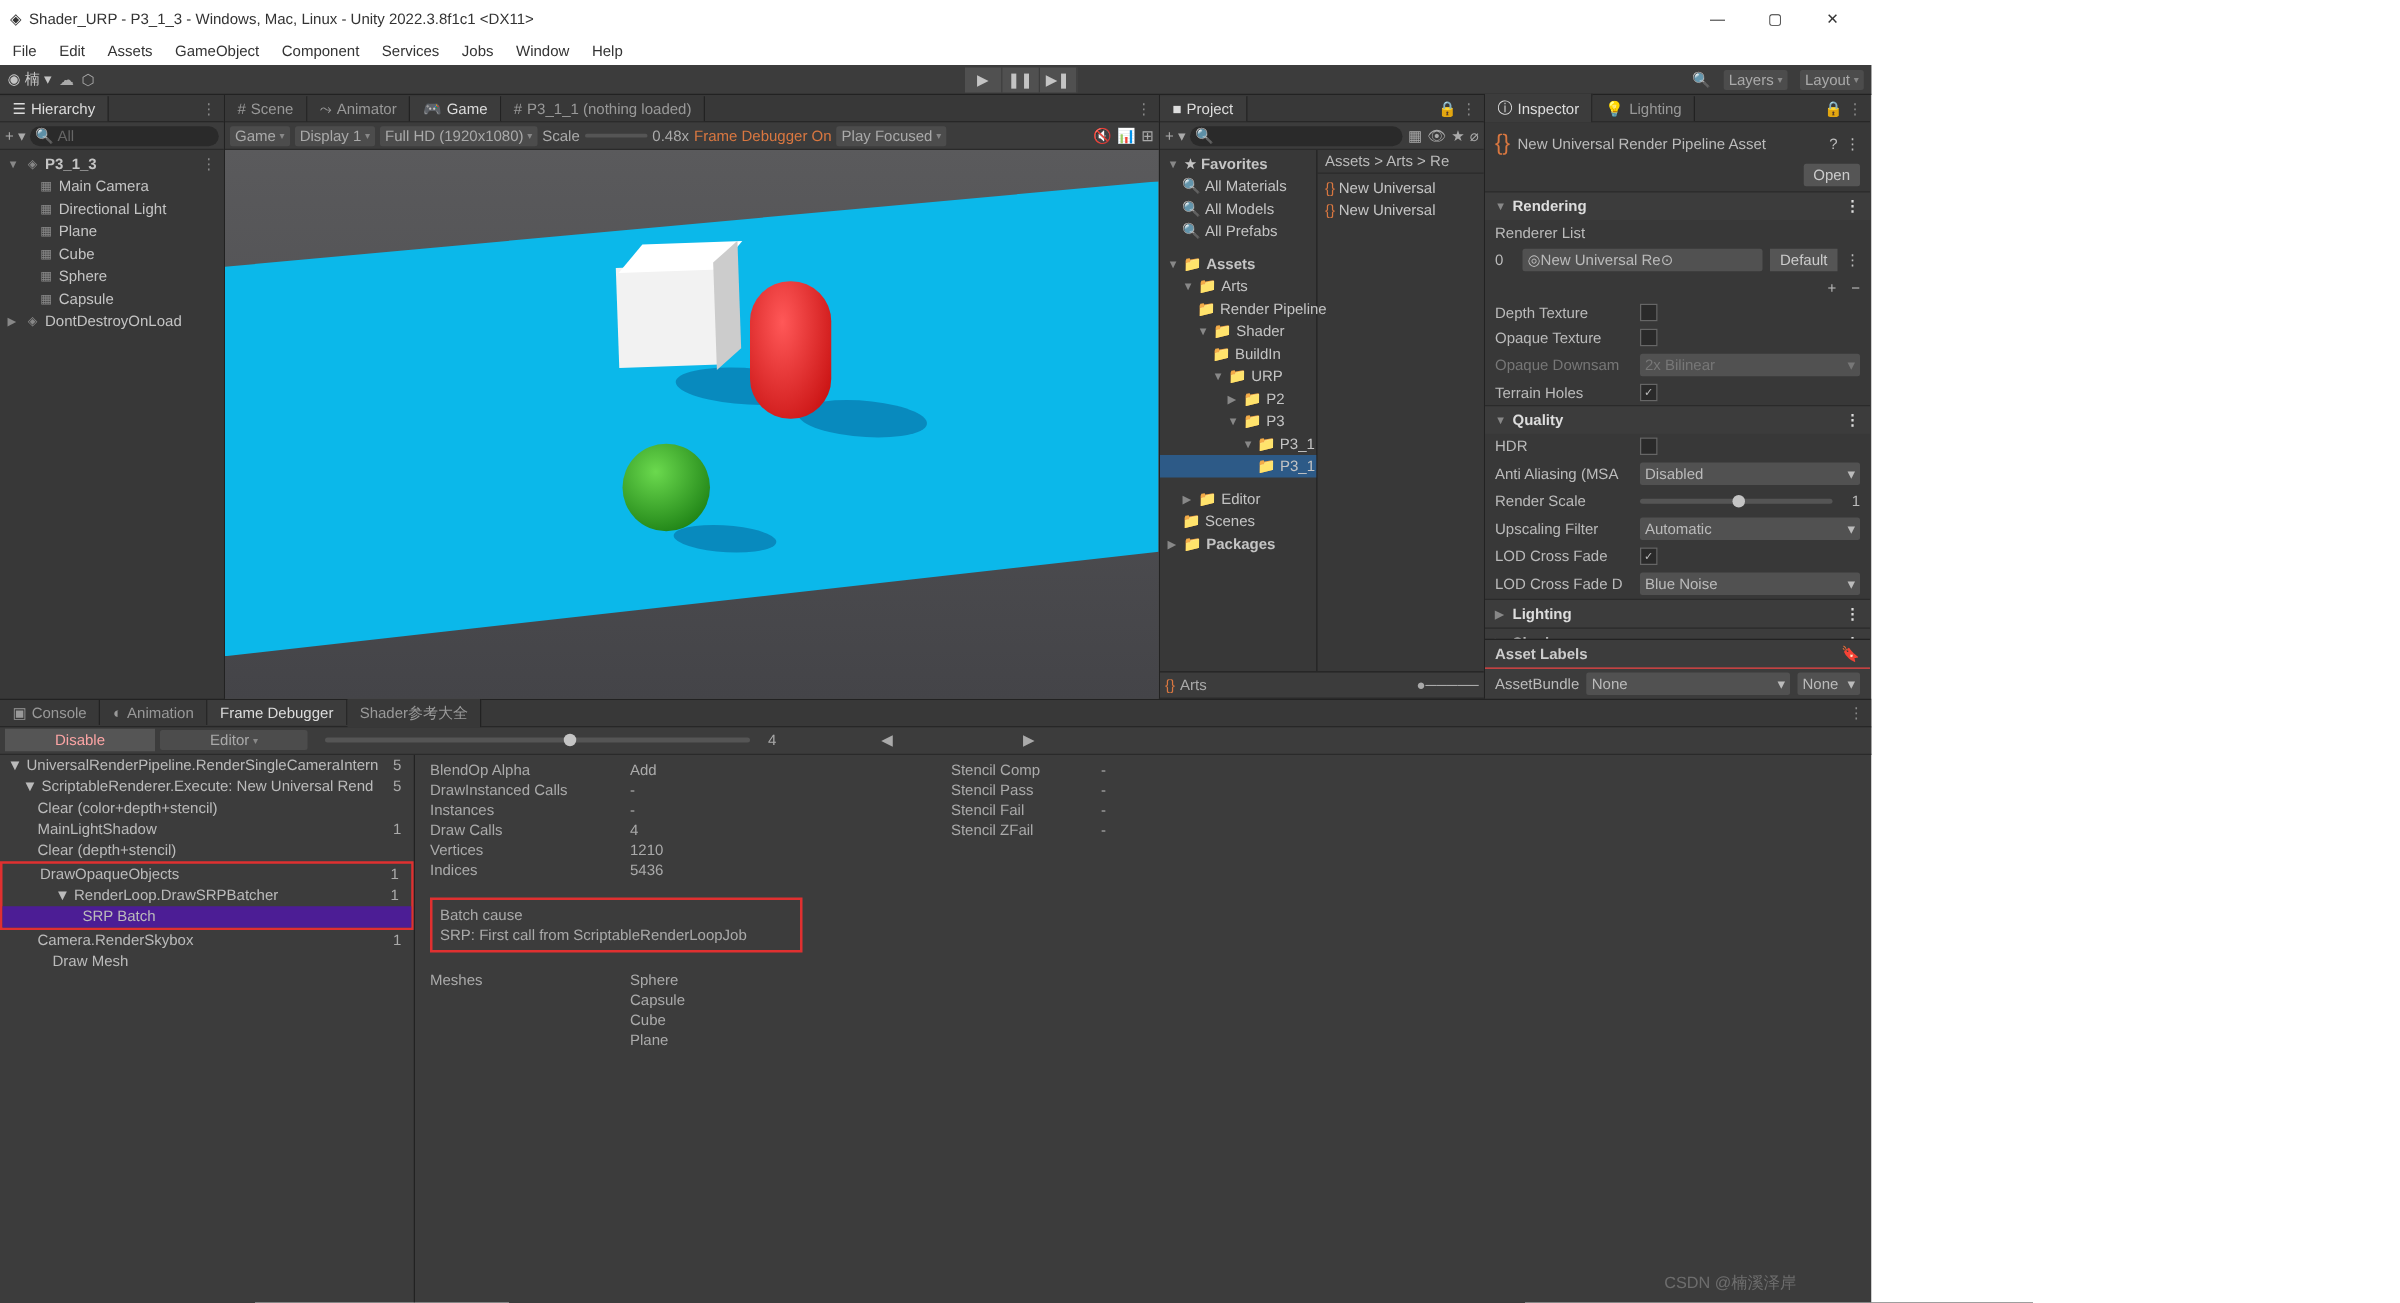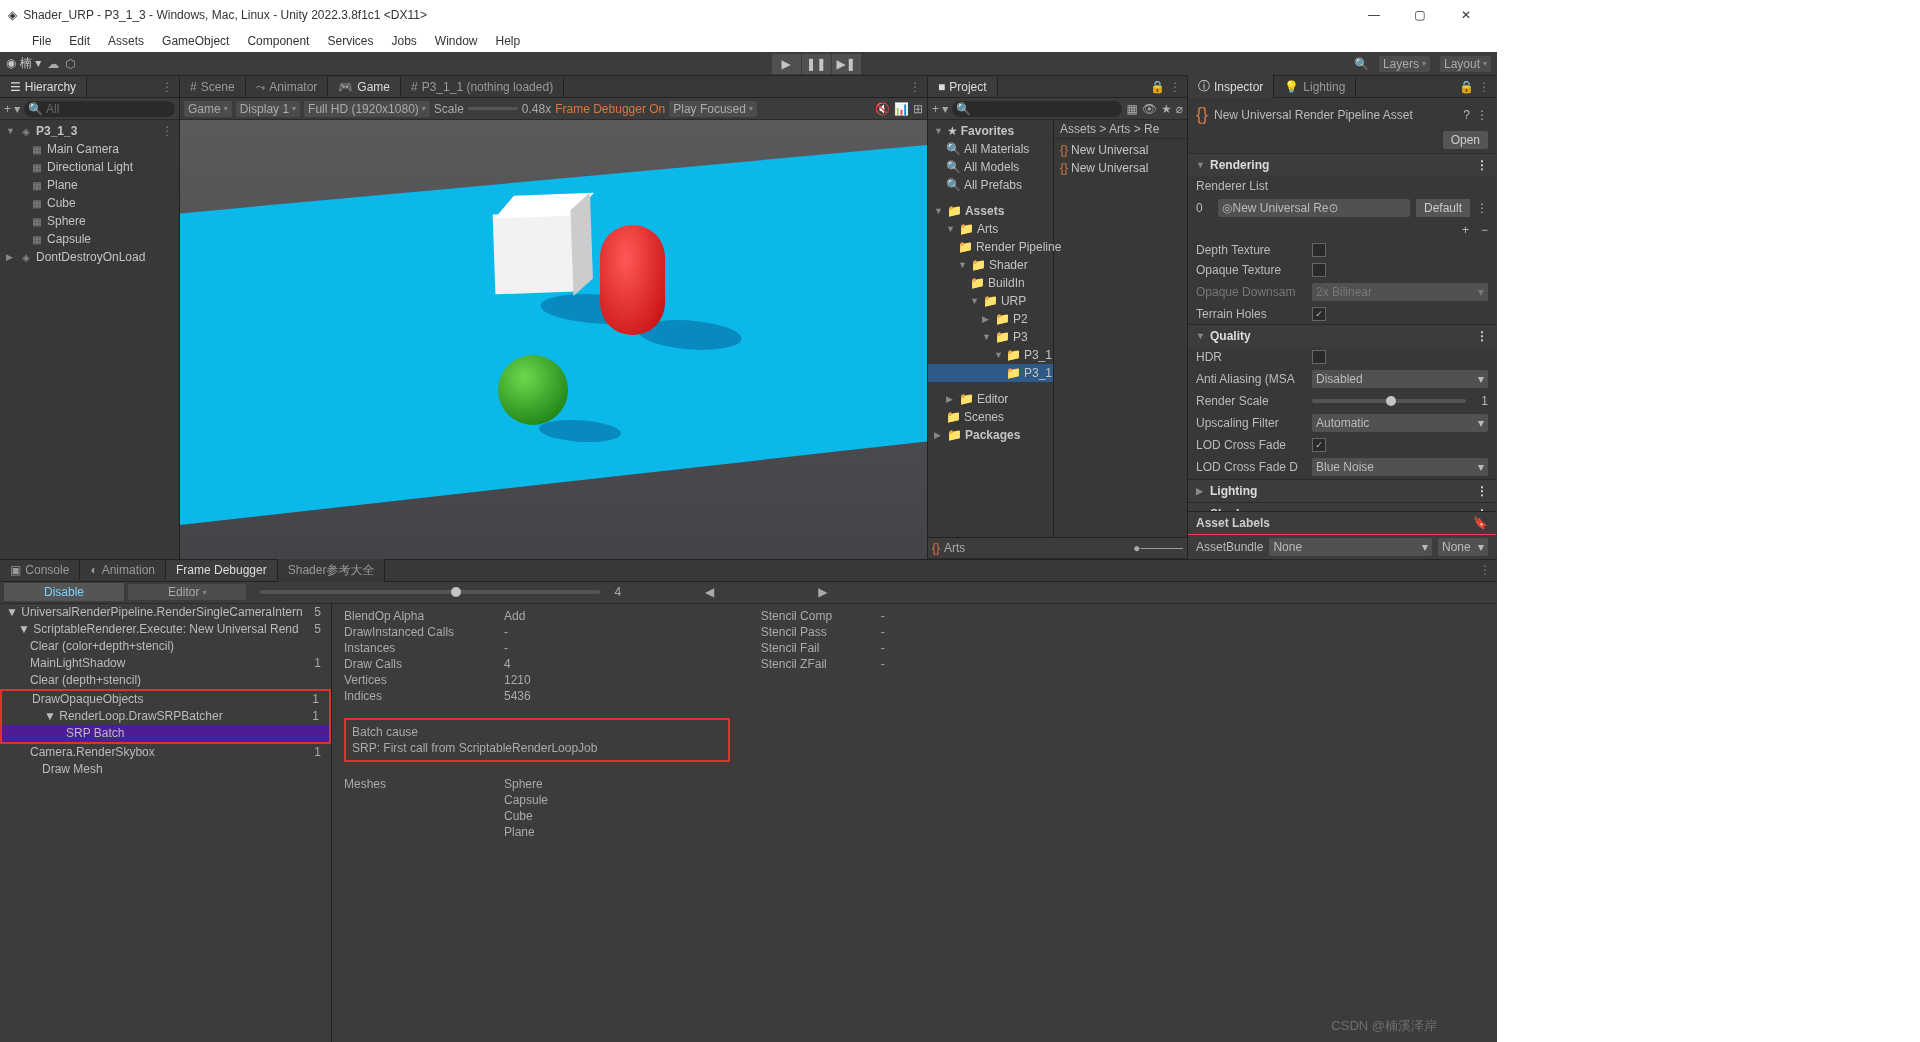--- a/index.html
+++ b/index.html
@@ -1,21 +1,21 @@
 <!DOCTYPE html>
 <html><head>
 <meta charset="utf-8">
 <style>
 * { margin:0; padding:0; box-sizing:border-box; font-family:"Segoe UI",Arial,sans-serif; font-size:12px; user-select:none; }
 body { background:#fff; width:1920px; height:1042px; overflow:hidden; }
 .win { width:1497px; height:1042px; display:flex; flex-direction:column; }
 .titlebar { height:30px; background:#fff; display:flex; align-items:center; padding:0 8px; color:#333; }
 .titlebar .spacer { flex:1; }
 .titlebar .wbtn { width:46px; height:30px; display:flex; align-items:center; justify-content:center; color:#333; }
-.menubar { height:22px; background:#fff; display:flex; align-items:center; padding:0 24px; color:#333; gap:2px; }
+.menubar { height:22px; background:#fff; display:flex; align-items:center; padding:0 2px; color:#333; gap:2px; }
 .menubar span { padding:2px 8px; }
 .editor { flex:1; background:#3c3c3c; color:#c4c4c4; display:flex; flex-direction:column; }
 .topbar { height:24px; background:#3c3c3c; border-bottom:1px solid #222; display:flex; align-items:center; padding:0 6px; gap:6px; }
 .topbar .play { display:flex; gap:0; margin-left:690px; }
 .topbar .pbtn { width:30px; height:20px; background:#505050; display:flex; align-items:center; justify-content:center; border-right:1px solid #3c3c3c; }
 .topbar .rgroup { margin-left:auto; display:flex; align-items:center; gap:10px; color:#aaa; }
 .main { flex:1; display:flex; }
 .col { display:flex; flex-direction:column; border-right:1px solid #222; }
 .tabbar { height:22px; background:#383838; display:flex; align-items:center; border-bottom:1px solid #222; }
 .tab { padding:3px 10px; background:#383838; border-right:1px solid #222; color:#999; display:flex; align-items:center; gap:4px; }
@@ -388,21 +388,21 @@
         <div class="tab">◐ <span>Animation</span></div>
         <div class="tab active">
             <span>Frame Debugger</span>
           </div>
         <div class="tab">
             <span>Shader参考大全</span>
           </div>
         <span style="margin-left:auto;padding:0 6px;color:#888">⋮</span>
       </div>
       <div class="toolbar">
-        <button style="background:#555;border:none;color:#7dd3fc;padding:2px 40px">Disable</button>
+        <button style="background:#555;border:none;color:#fca5a5;padding:2px 40px">Disable</button>
         <span class="drop" style="padding:1px 40px">
             <span>Editor</span>
           </span>
         <div class="slider" style="flex:0 0 340px;margin:0 10px">
             <div class="thumb" style="left:56%"></div>
           </div>
         <span>4</span>
         <span style="margin-left:80px">◀</span>
         <span style="margin-left:100px">▶</span>
       </div>
@@ -491,21 +491,21 @@
                 <div class="fd-row">
                   <span class="k" style="width:120px">Stencil Fail</span>
                   <span>-</span>
                 </div>
                 <div class="fd-row">
                   <span class="k" style="width:120px">Stencil ZFail</span>
                   <span>-</span>
                 </div>
               </div>
           </div>
-          <div class="red-box" style="margin-top:14px;padding:4px 6px;width:386px">
+          <div class="red-box" style="margin-top:14px;padding:4px 6px;width:298px">
             <div>Batch cause</div>
             <div>SRP: First call from ScriptableRenderLoopJob</div>
           </div>
           <div style="margin-top:14px">
             <div class="fd-row">
                 <span class="k">Meshes</span>
                 <span>Sphere</span>
               </div>
             <div class="fd-row">
                 <span class="k"></span>

